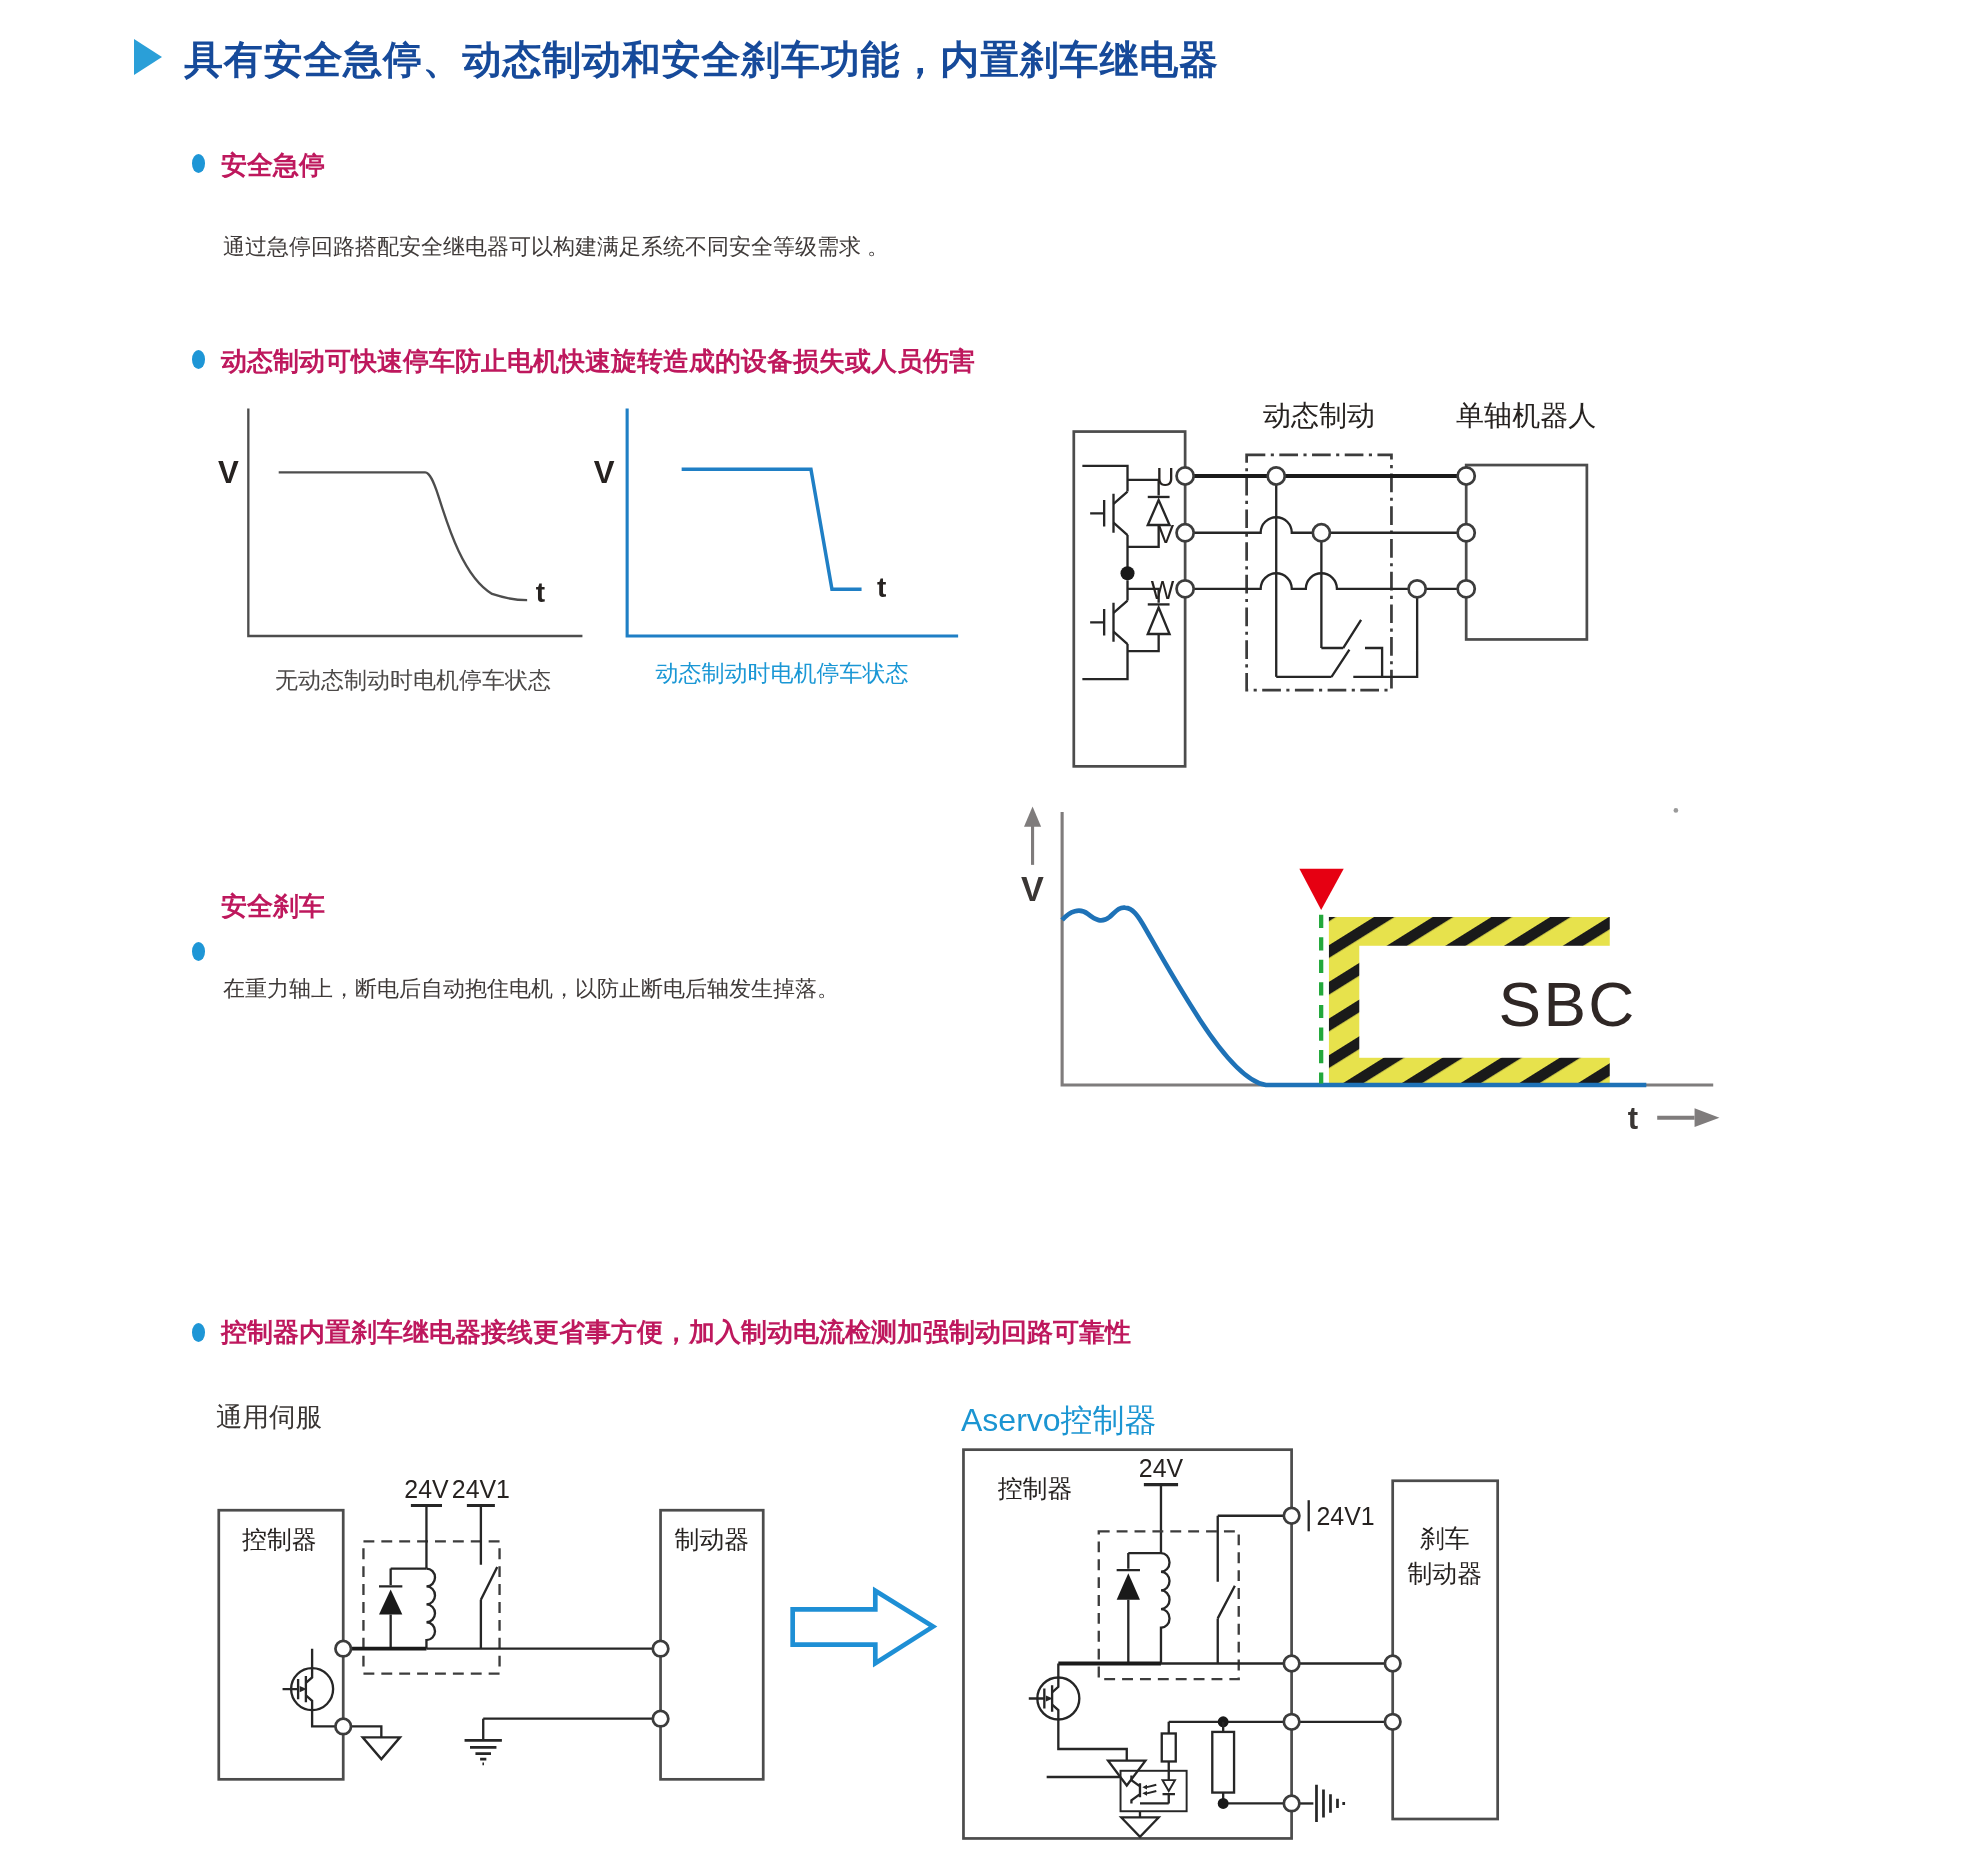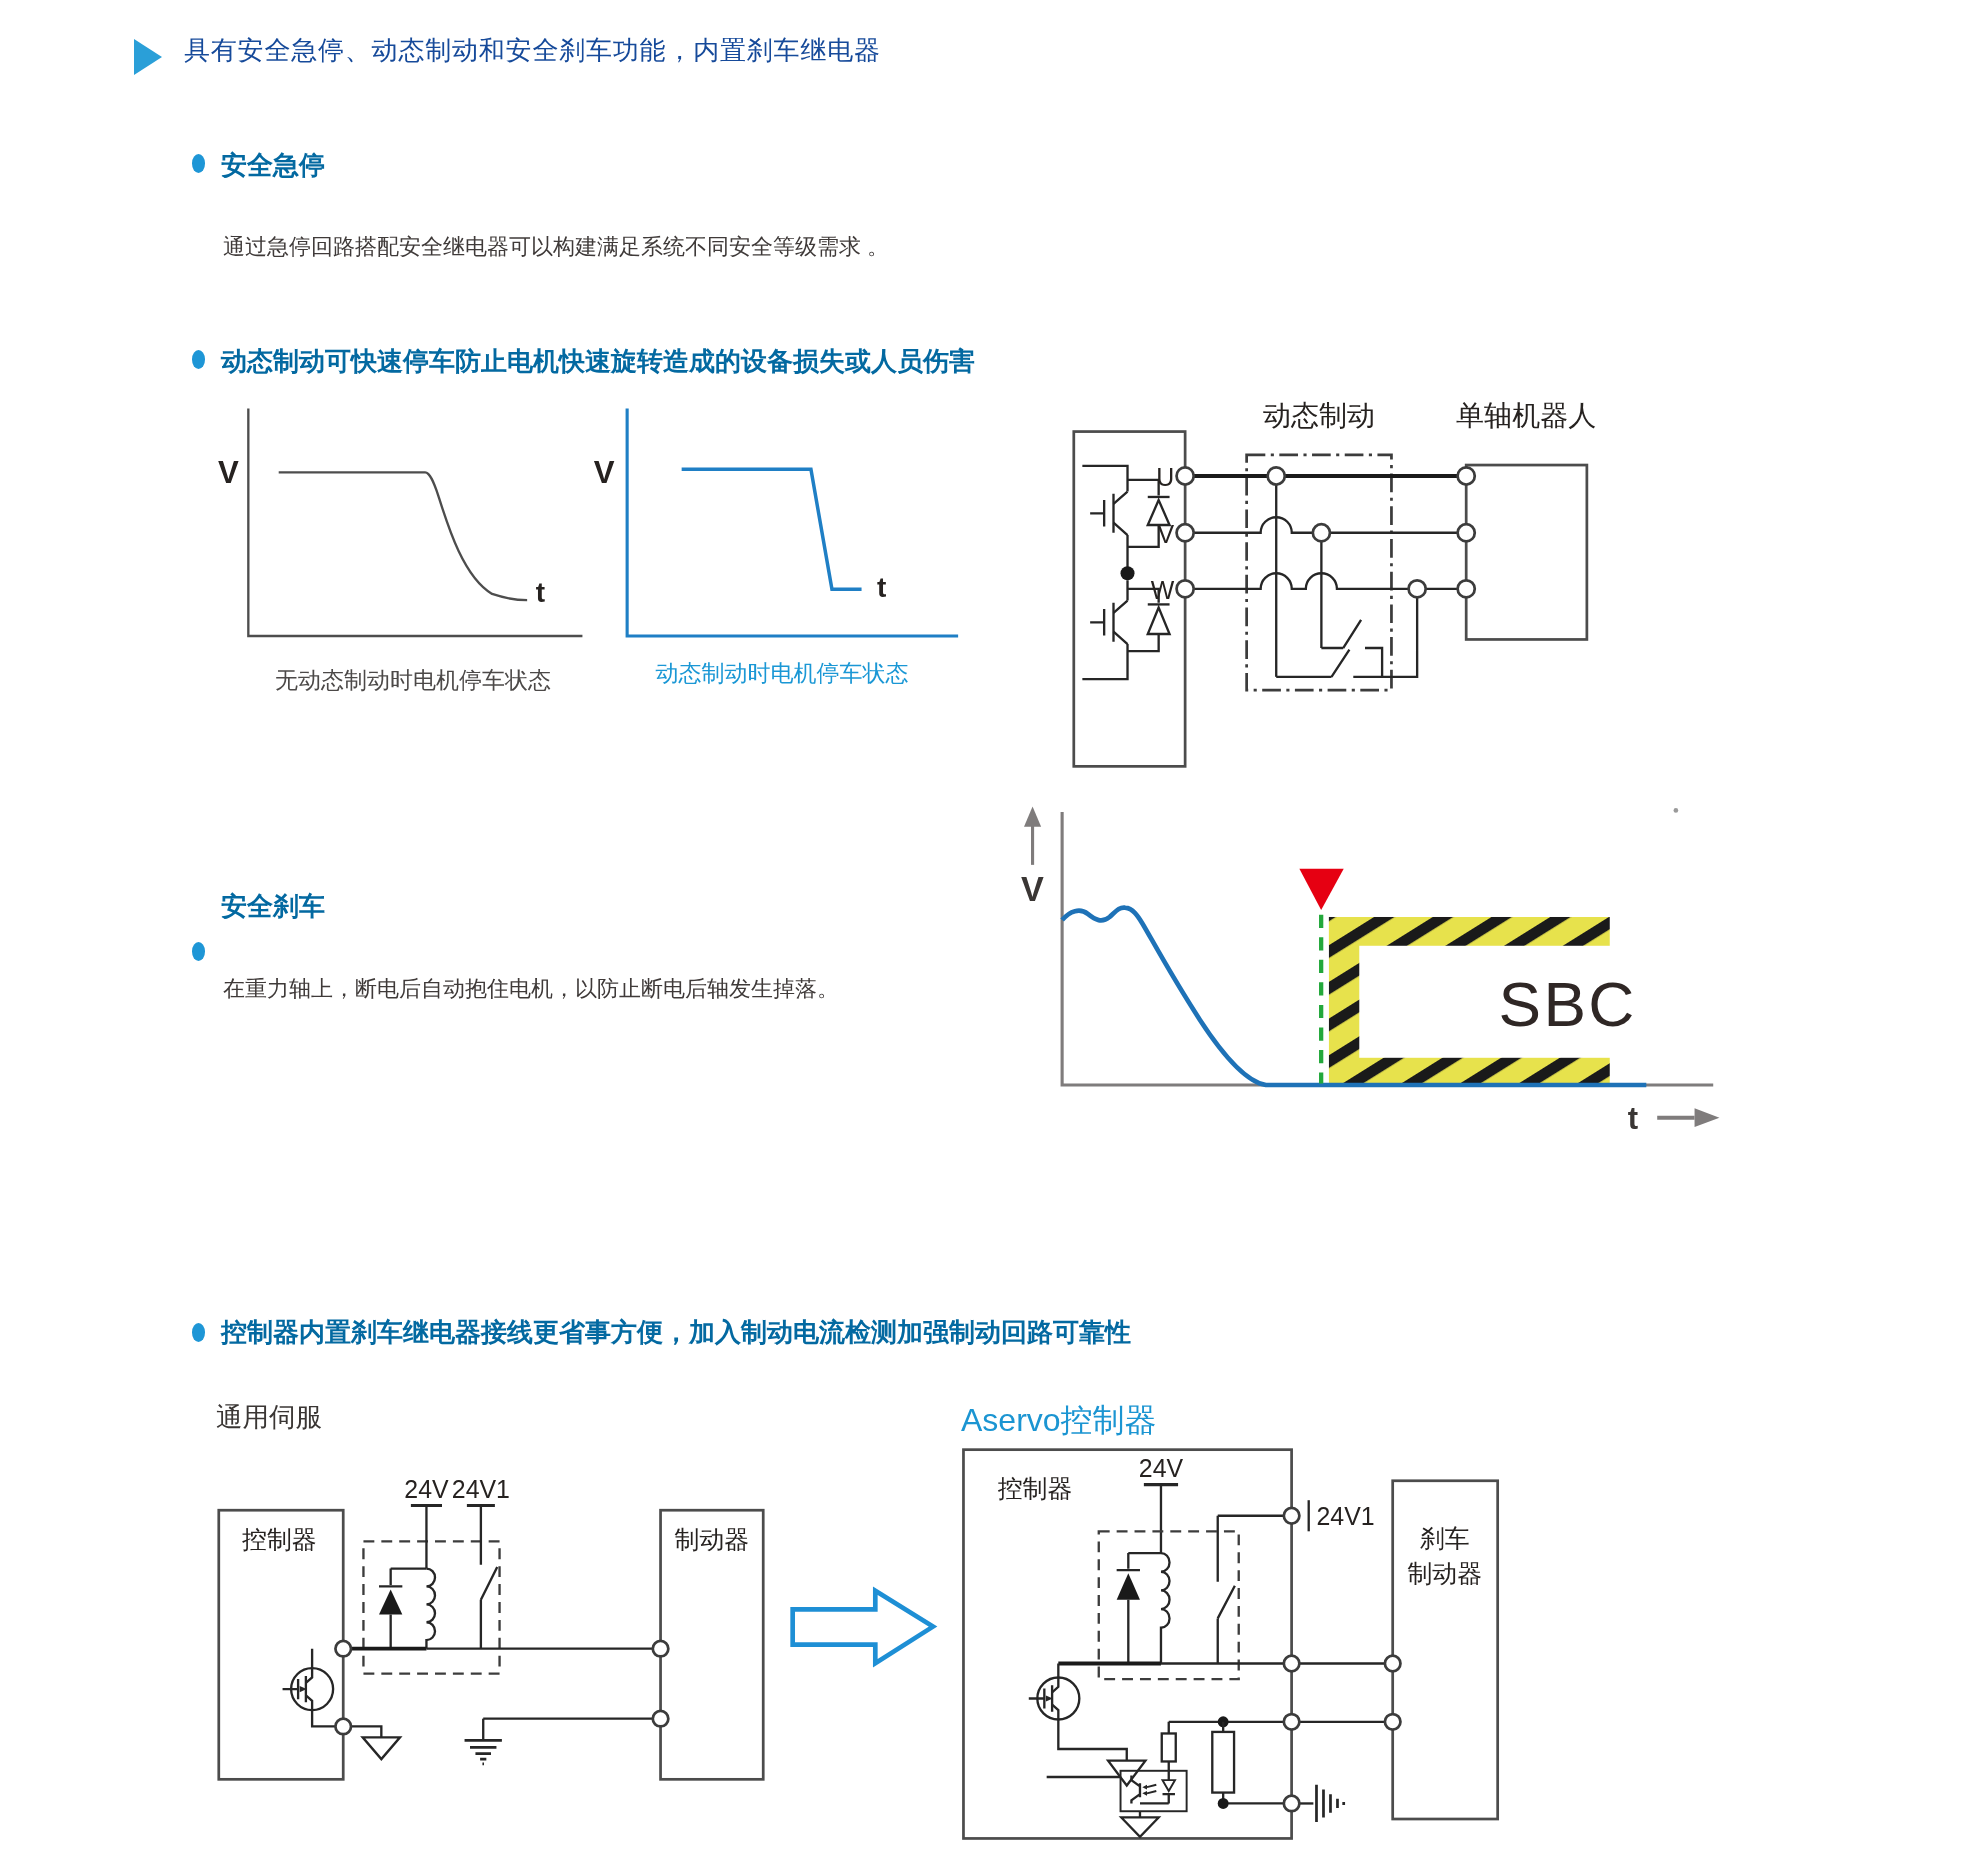--- a/index.html
+++ b/index.html
@@ -12,29 +12,29 @@
     overflow:hidden;
   }
   .abs{position:absolute;}
   .title-arrow{
     width:0;height:0;
     border-left:28px solid #2a9fd8;
     border-top:18.7px solid transparent;
     border-bottom:18.7px solid transparent;
   }
   .page-title{
-    font-size:26px;font-weight:normal;color:#164a9a;
+    font-size:39px;font-weight:bold;color:#164a9a;
     letter-spacing:0.8px;white-space:nowrap;
   }
   .bullet{
     width:13.2px;height:18.7px;border-radius:50%;
     background:#1e96d6;
   }
   .sec-heading{
-    font-size:26px;font-weight:bold;color:#0369a1;white-space:nowrap;
+    font-size:26px;font-weight:bold;color:#be185d;white-space:nowrap;
   }
   .body-line{
     font-size:22px;color:#3f3a39;white-space:nowrap;
   }
   .caption-gray{
     font-size:23px;color:#4c4948;text-align:center;
   }
   .caption-blue{
     font-size:23px;color:#1a97d5;font-weight:normal;text-align:center;
   }

